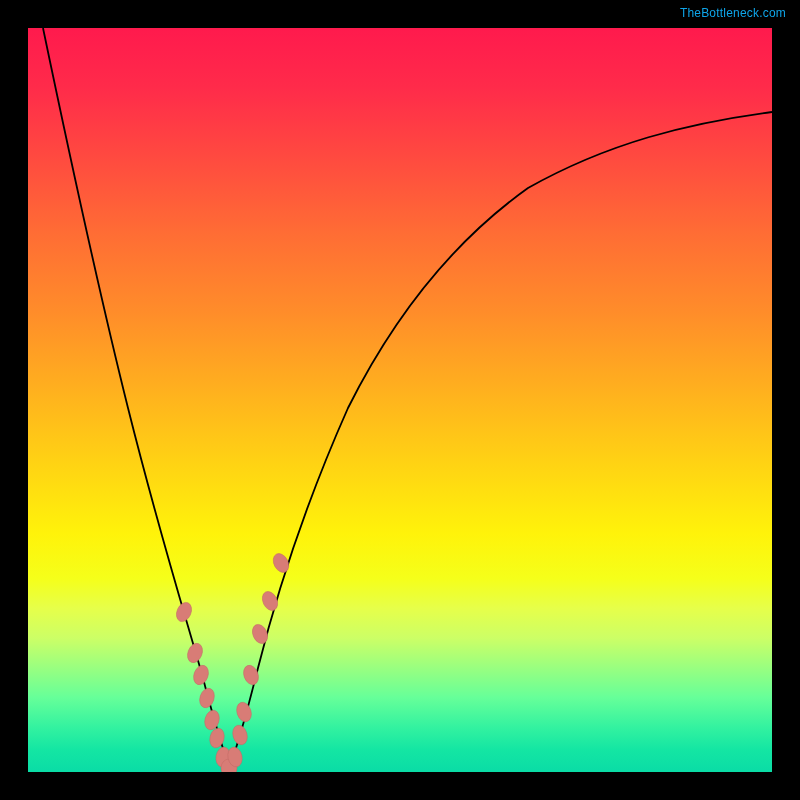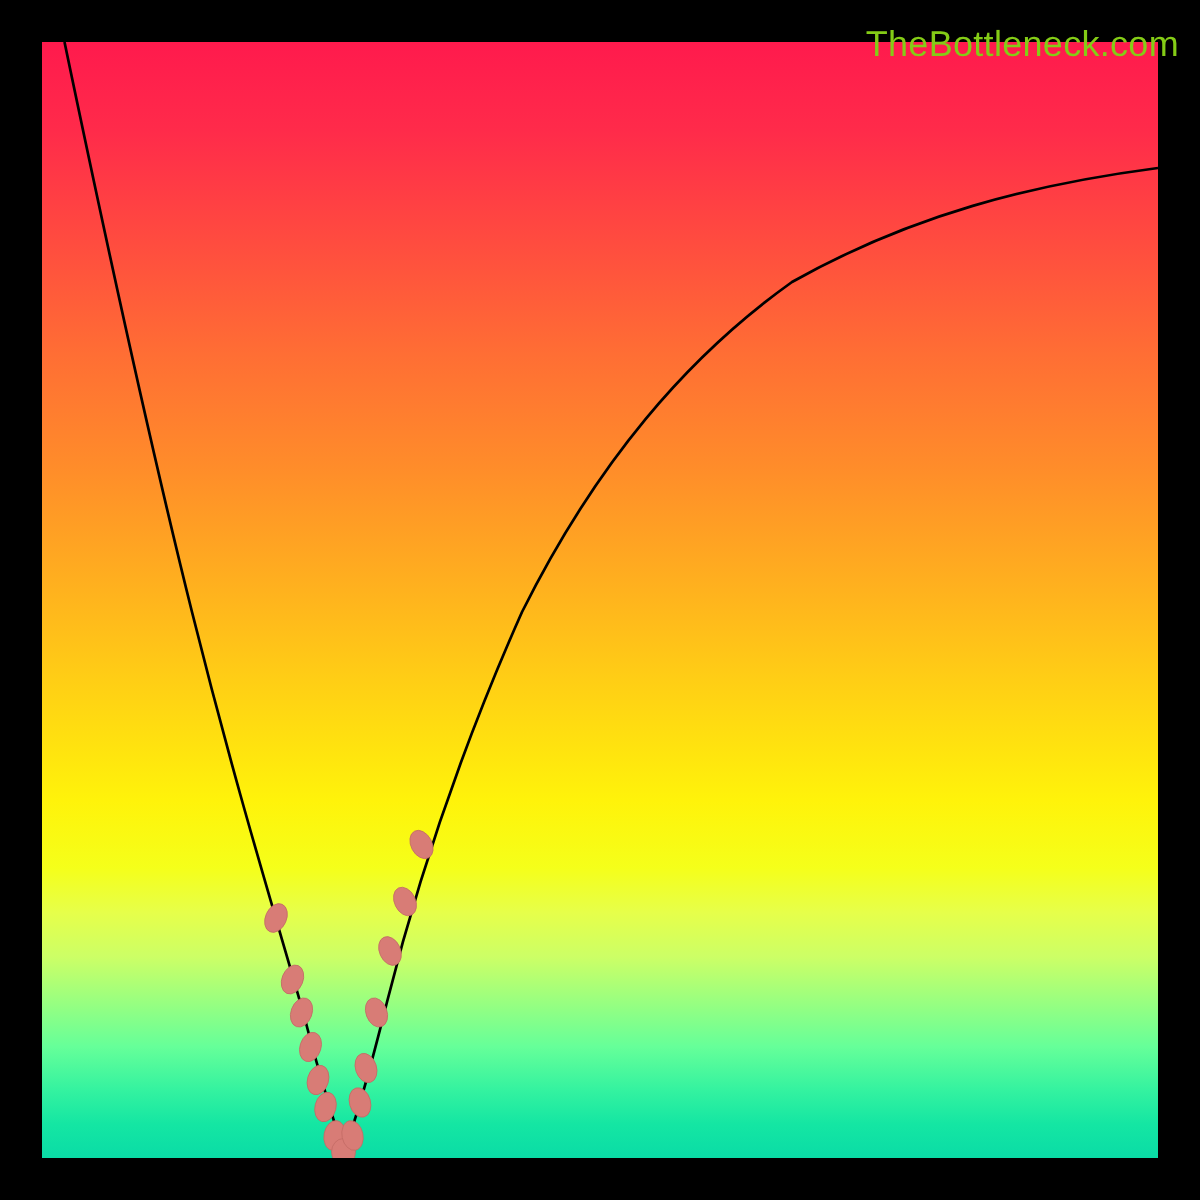--- a/index.html
+++ b/index.html
@@ -48,25 +48,24 @@
     .marker {
       fill: #d87c76;
       stroke: #c26a64;
       stroke-width: 0.5;
     }
     .watermark {
       position: absolute;
       top: 6px;
       right: 14px;
       font-family: Arial, Helvetica, sans-serif;
-      font-size: 24px;
-      color: #84cc16;
+      font-size: 12px;
+      color: #0ea5e9;
       letter-spacing: 0.2px;
       font-weight: 500;
-      margin-top: 10px;
     }
   </style>
 </head>
 <body>
 
 <div class="frame">
   <div class="plot-area">
     <svg class="curve" viewBox="0 0 744 744">
       <path d="M 15 0
                C 40 120, 70 260, 100 380

